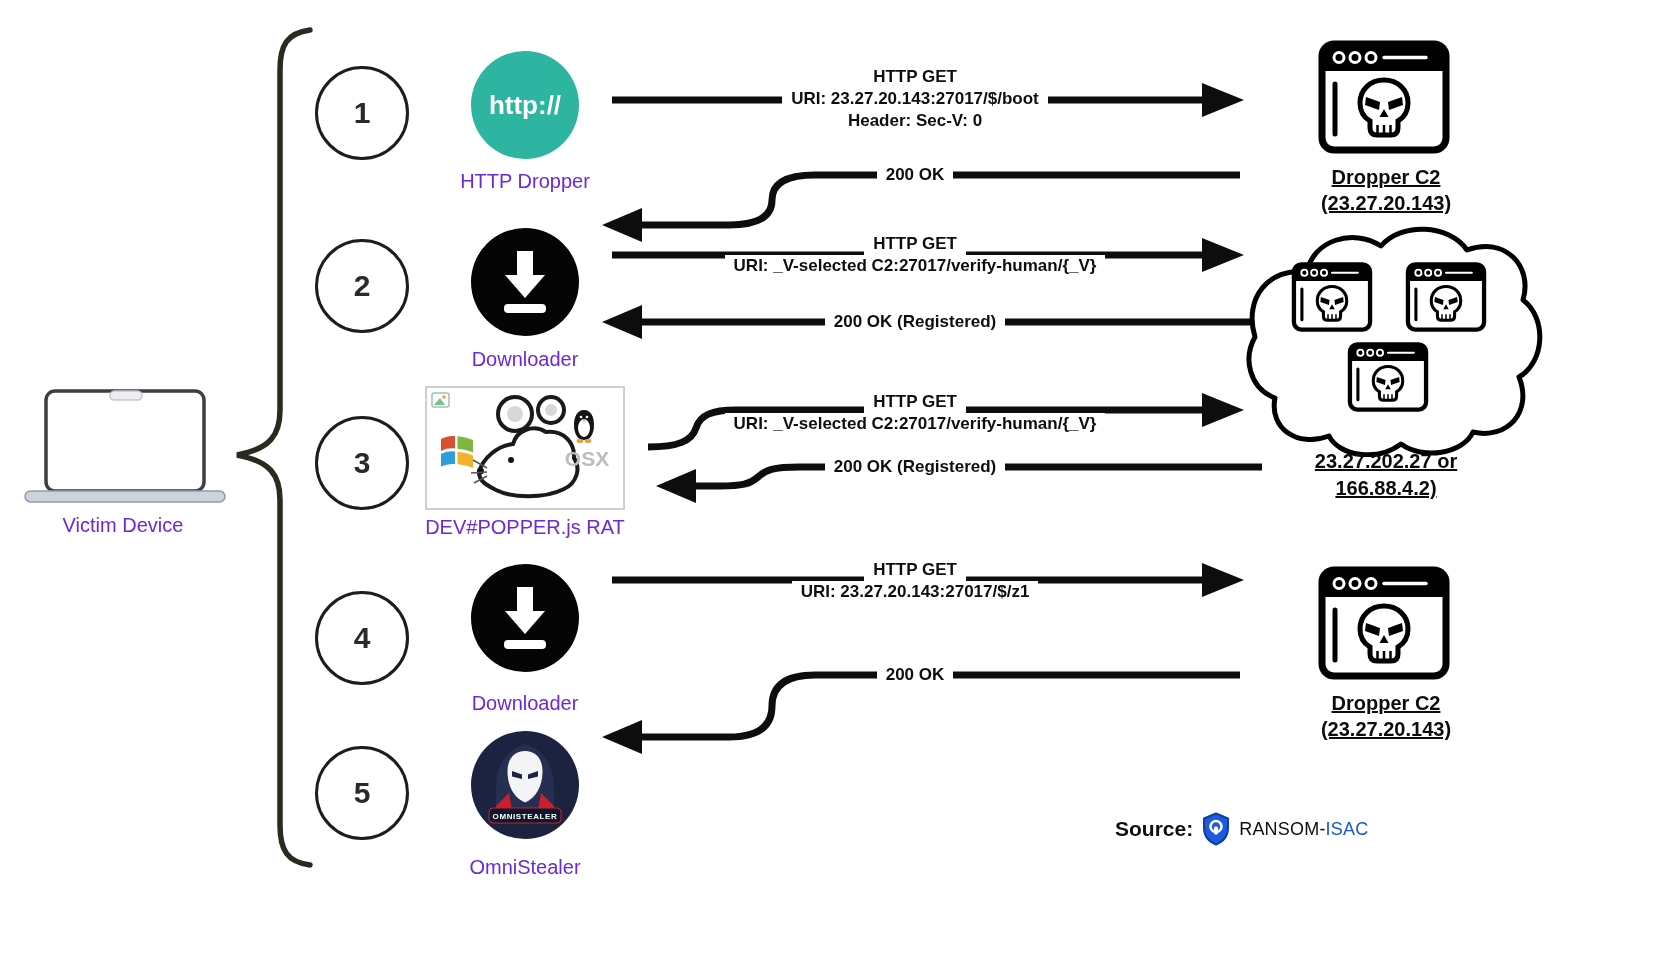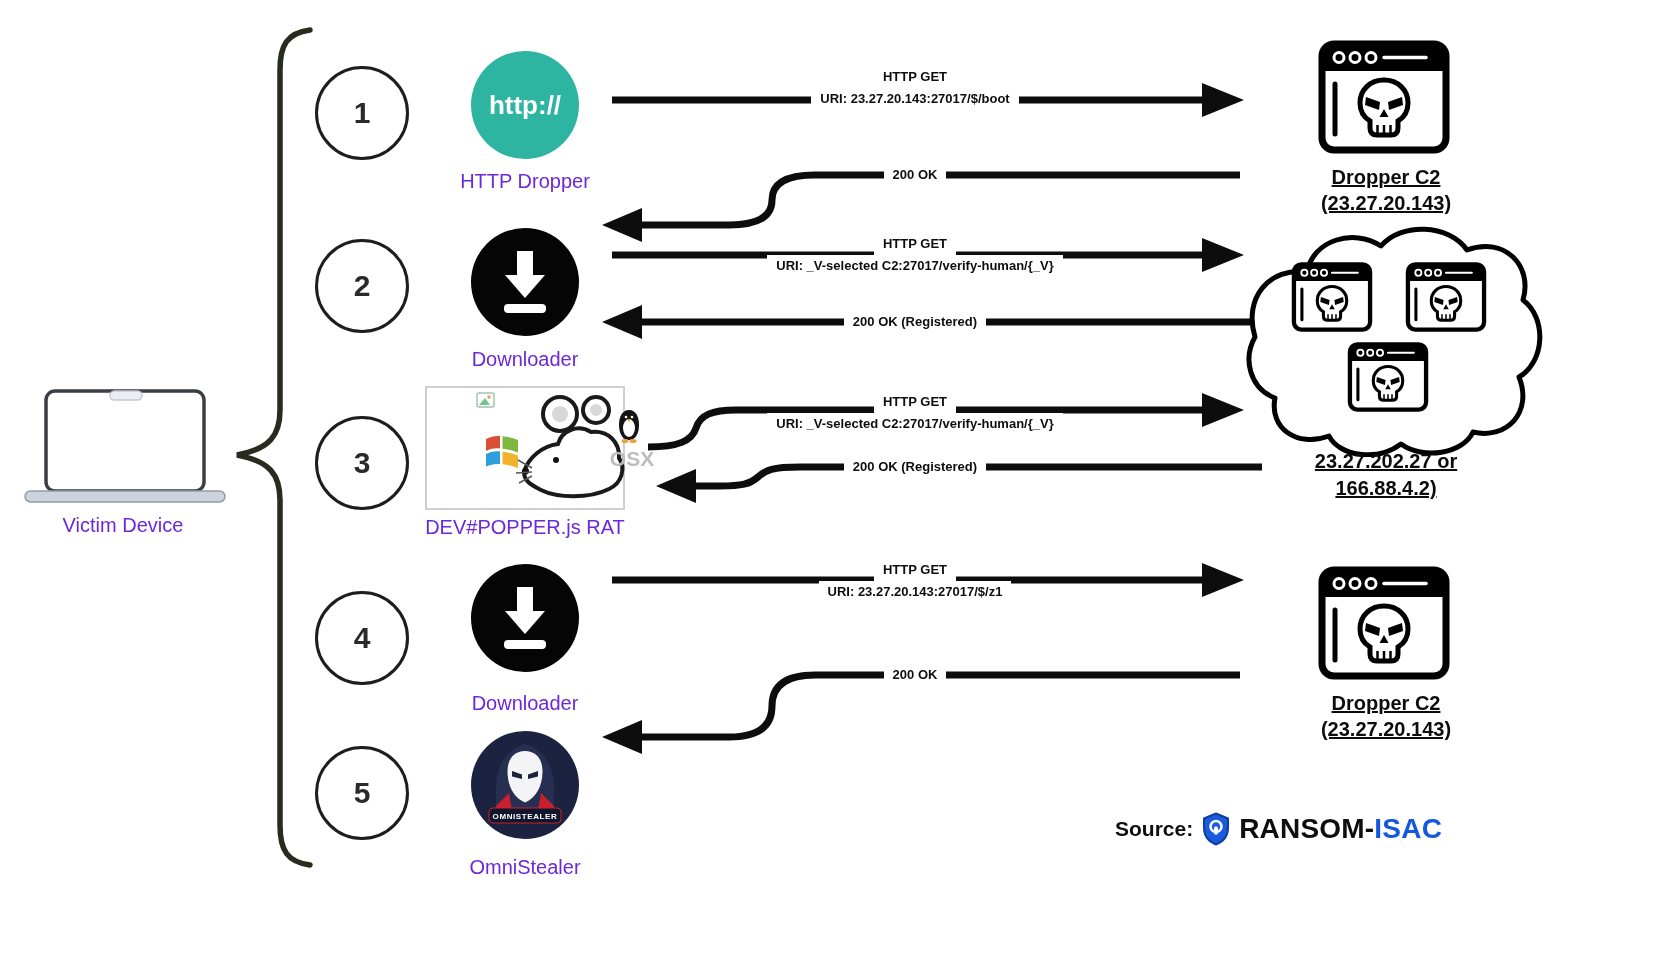--- a/index.html
+++ b/index.html
@@ -3,29 +3,29 @@
 <meta charset="utf-8">
 <style>
   html,body{margin:0;padding:0;background:#fff;}
   .canvas{position:relative;width:1658px;height:960px;background:#fff;
           font-family:"Liberation Sans",sans-serif;color:#101010;overflow:hidden;}
   .abs{position:absolute;}
   .step-circle{position:absolute;width:88px;height:88px;border:3px solid #1d1d1d;border-radius:50%;
                background:#fff;display:flex;align-items:center;justify-content:center;
                font-size:30px;font-weight:700;color:#2a2a2a;}
   .actor-label{position:absolute;text-align:center;font-size:20px;font-weight:400;color:#6d28d9;}
-  .msg{position:absolute;left:640px;width:550px;text-align:center;font-size:13px;line-height:22px;font-weight:700;color:#0e0e0e;}
+  .msg{position:absolute;left:640px;width:550px;text-align:center;font-size:17px;line-height:22px;font-weight:700;color:#0e0e0e;}
   .msg span{background:#fff;padding:0 9px;display:inline-block;}
   .server-label{position:absolute;left:1255px;width:262px;text-align:center;font-size:20px;font-weight:700;line-height:26px;color:#0c0c0c;text-decoration:underline;}
   .server-label.multi{line-height:27px;}
   .rat-box{position:absolute;left:425px;top:386px;width:200px;height:124px;background:#fff;
-           border:2px solid #cfcfcf;box-sizing:border-box;padding-left:45px;}
+           border:2px solid #cfcfcf;box-sizing:border-box;}
   .source-row{position:absolute;left:1115px;top:812px;display:flex;align-items:center;gap:9px;}
   .source-label{font-size:21px;font-weight:700;color:#0e0e0e;}
-  .brand{font-size:28px;font-weight:700;letter-spacing:.2px;}
+  .brand{font-size:18px;font-weight:400;letter-spacing:.2px;}
   .brand .primary{color:#0e0e0e;}
   .brand .accent{color:#1558df;}
 </style>
 </head>
 <body>
 
 <div class="canvas">
 
   <svg width="0" height="0" style="position:absolute" aria-hidden="true">
     <defs>
@@ -169,20 +169,21 @@
     </g>
     <g>
       <path d="M1240 675 H815 Q772 675 772 706 Q772 737 729 737 H638" stroke="#0d0d0d" stroke-width="7" fill="none"></path>
       <polygon points="642,720 602,737 642,754" fill="#0d0d0d"></polygon>
     </g>
   </svg>
 
   <div class="msg" style="top:66px">
     <div><span>HTTP GET</span></div>
     <div><span>URI: 23.27.20.143:27017/$/boot</span></div>
+    <div><span>Header: Sec-V: 0</span></div>
   </div>
   <div class="msg" style="top:164px">
     <div><span>200 OK</span></div>
   </div>
   <div class="msg" style="top:233px">
     <div><span>HTTP GET</span></div>
     <div><span>URI: _V-selected C2:27017/verify-human/{_V}</span></div>
   </div>
   <div class="msg" style="top:311px">
     <div><span>200 OK (Registered)</span></div>

